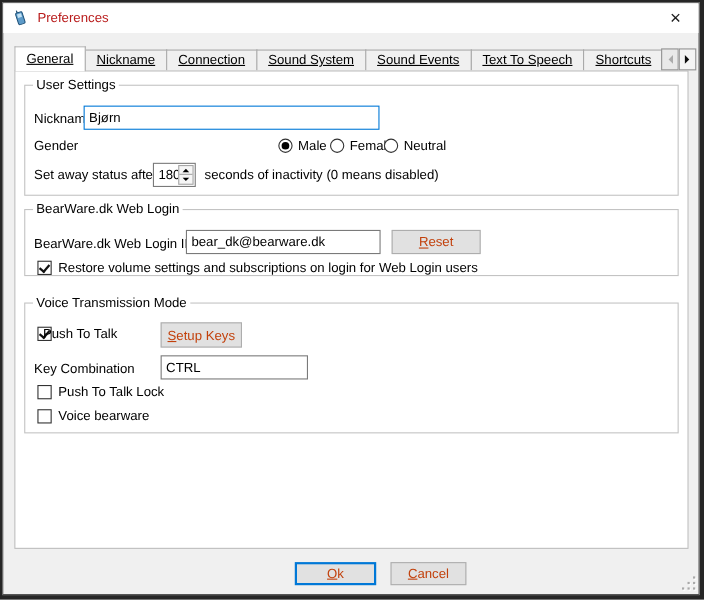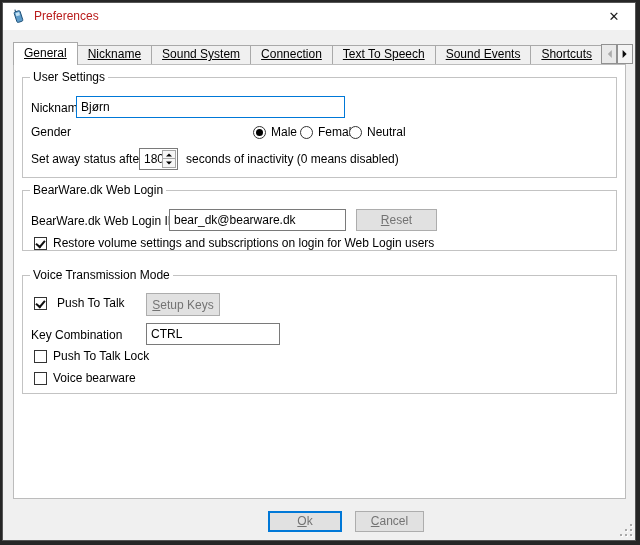--- a/index.html
+++ b/index.html
@@ -34,21 +34,21 @@
   .group-title { position:absolute; top:-8px; left:7px; background:#fff; padding:0 3px; line-height:15px; white-space:nowrap; }
   .g1 { top:74px; height:101px;padding-left:28px; }
   .g2 { top:187px; height:61px; }
   .g3 { top:272px; height:119px; }
 
   .lbl { position:absolute; white-space:nowrap; }
 
   input.txt { position:absolute; height:22px; border:1px solid #7a7a7a; background:#fff; padding:0 4px; font:12px "Liberation Sans","DejaVu Sans",sans-serif; color:#000; outline:none; }
   input.txt.focus { border-color:#0078d7; }
 
-  .btn { position:absolute; background:#e1e1e1; border:1px solid #adadad; font:12px "Liberation Sans","DejaVu Sans",sans-serif; text-align:center; color:#737373; padding:0; }
+  .btn { position:absolute; background:#e1e1e1; border:1px solid #adadad; font:12px "Liberation Sans","DejaVu Sans",sans-serif; text-align:center; color:#c2410c; padding:0; }
   .btn.default { border:2px solid #0078d7; }
 
   
   .check { position:absolute; width:13px; height:13px; background:#fff; border:1px solid #333; }
   .check.on::after { content:''; position:absolute; left:1px; top:2px; width:7px; height:4px; border-left:2px solid #111; border-bottom:2px solid #111; transform:rotate(-50deg); }
   .radio-item { position:absolute; display:flex; align-items:center; gap:5px; height:13px; }
   .radio { width:13px; height:13px; border:1px solid #333; border-radius:50%; background:#fff; position:relative; flex:none; }
   .radio.on::after { content:''; position:absolute; left:2px; top:2px; width:7px; height:7px; border-radius:50%; background:#000; }
   .radio-item span { line-height:13px; white-space:nowrap; }
   .cb-label { line-height:13px; white-space:nowrap; }
@@ -89,24 +89,24 @@
       </svg>
       <span class="title-text">Preferences</span>
       <div class="close-btn">
         <span>✕</span>
       </div>
     </div>
 
     <div class="tab-bar" id="tab-bar">
         <div class="tab active">General</div>
         <div class="tab">Nickname</div>
+        <div class="tab">Connection</div>
         <div class="tab">Sound System</div>
-        <div class="tab">Connection</div>
+        <div class="tab">Sound Events</div>
         <div class="tab">Text To Speech</div>
-        <div class="tab">Sound Events</div>
         <div class="tab">Shortcuts</div>
         <div class="tab">Video</div>
       </div>
     <div class="tab-scroll left">
         <i class="arr l"></i>
       </div>
     <div class="tab-scroll right">
         <i class="arr r"></i>
       </div>
 
@@ -152,21 +152,21 @@
       <span class="lbl" style="left:8px; top:19px; line-height:22px;">BearWare.dk Web Login ID</span>
       <span class="check on" style="left:11px; top:46px;"></span>
       <span class="lbl cb-label" style="left:30px; top:46px;">Restore volume settings and subscriptions on login for Web Login users</span>
     </div>
     <input class="txt" style="left: 166px; top: 206px; width: 177px;" value="bear_dk@bearware.dk">
     <button class="btn" style="left:353px; top:206px; width:81px; height:22px;"><u>R</u>eset</button>
 
     <div class="group g3">
       <span class="group-title">Voice Transmission Mode</span>
       <span class="check on" style="left:11px; top:21px;"></span>
-      <span class="lbl cb-label" style="left:34px; top:21px;">Push To Talk</span>
+      <span class="lbl cb-label" style="left:16px; top:21px;">Push To Talk</span>
       <span class="lbl" style="left:8px; top:48px; line-height:22px;">Key Combination</span>
       <span class="check" style="left:11px; top:74px;"></span>
       <span class="lbl cb-label" style="left:30px; top:74px;">Push To Talk Lock</span>
       <span class="check" style="left:11px; top:96px;"></span>
       <span class="lbl cb-label" style="left:30px; top:96px;">Voice bearware</span>
     </div>
     <button class="btn" style="left:143px; top:290px; width:74px; height:23px;"><u>S</u>etup Keys</button>
     <input class="txt" style="left: 143px; top: 320px; width: 134px;" value="CTRL">
 
     <button class="btn default footer-btn" id="ok-btn"><u>O</u>k</button>

